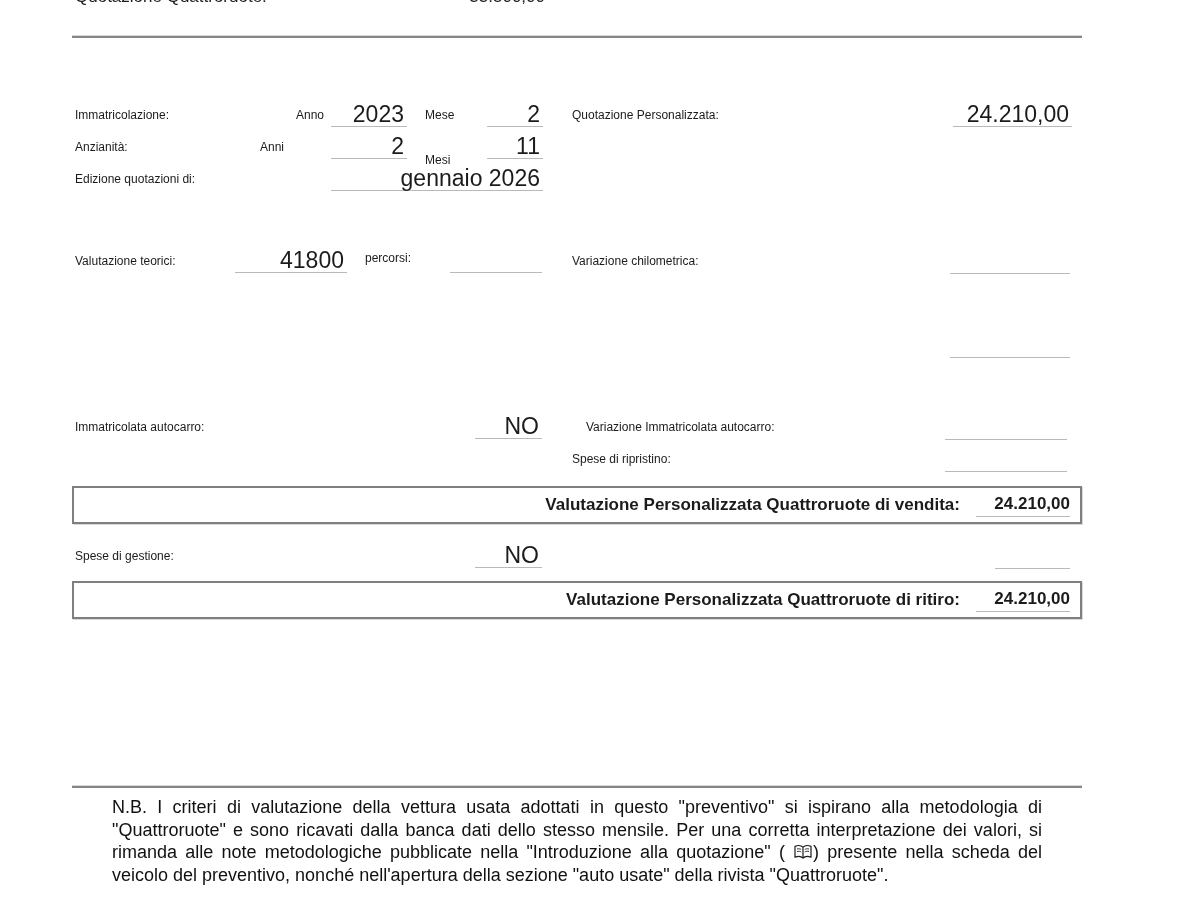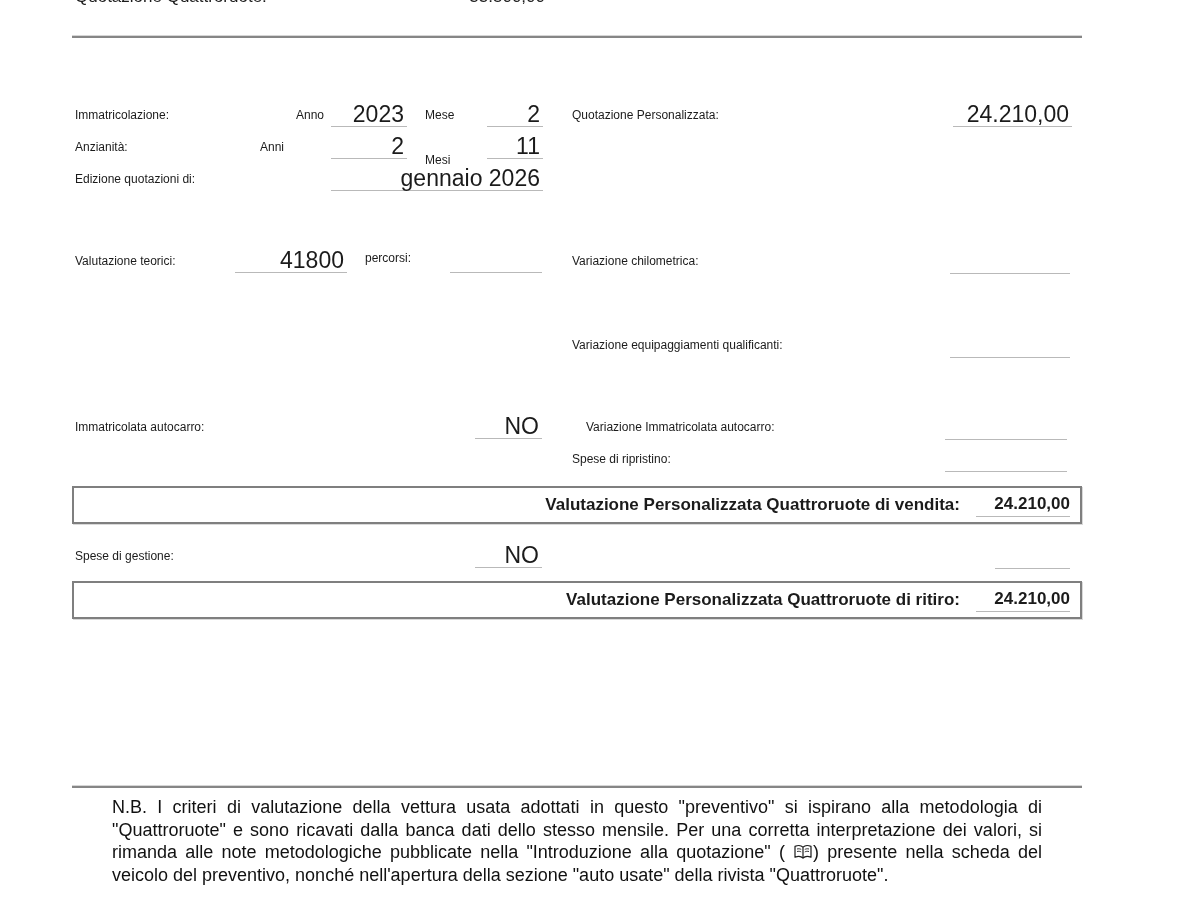--- a/index.html
+++ b/index.html
@@ -73,21 +73,20 @@
   <span class="abs lbl" style="left:75px; top:169px;">Edizione quotazioni di:</span>
   <span class="field" style="left:331px; top:168px; width:212px;">gennaio 2026</span>
 
   <span class="abs lbl" style="left:75px; top:251px;">Valutazione teorici:</span>
   <span class="field" style="left:235px; top:250px; width:112px;">41800</span>
   <span class="abs lbl" style="left:365px; top:248px;">percorsi:</span>
   <span class="field" style="left:450px; top:250px; width:92px;"></span>
   <span class="abs lbl" style="left:572px; top:251px;">Variazione chilometrica:</span>
   <span class="field" style="left:950px; top:251px; width:120px;"></span>
 
-  <span class="abs lbl" style="left:572px; top:335px;">Variazione equipaggiamenti qualificanti:</span>
   <span class="field" style="left:950px; top:335px; width:120px;"></span>
 
   <span class="abs lbl" style="left:75px; top:417px;">Immatricolata autocarro:</span>
   <span class="field" style="left:475px; top:416px; width:67px;">NO</span>
   <span class="abs lbl" style="left:586px; top:417px;">Variazione Immatricolata autocarro:</span>
   <span class="field" style="left:945px; top:417px; width:122px;"></span>
 
   <span class="abs lbl" style="left:572px; top:449px;">Spese di ripristino:</span>
   <span class="field" style="left:945px; top:449px; width:122px;"></span>
 

